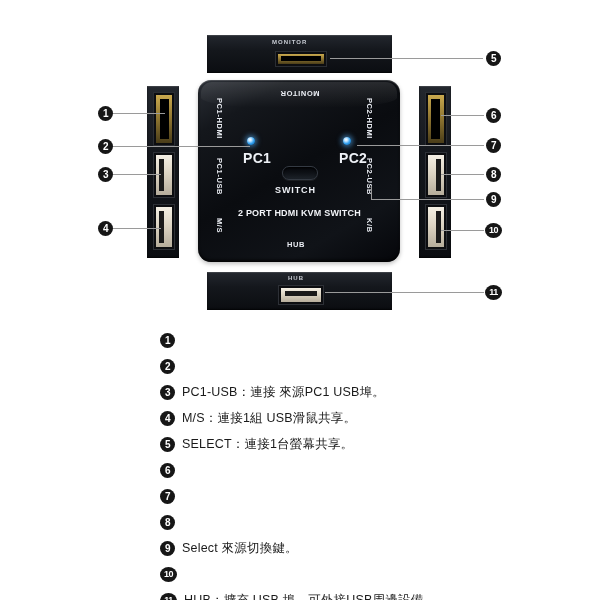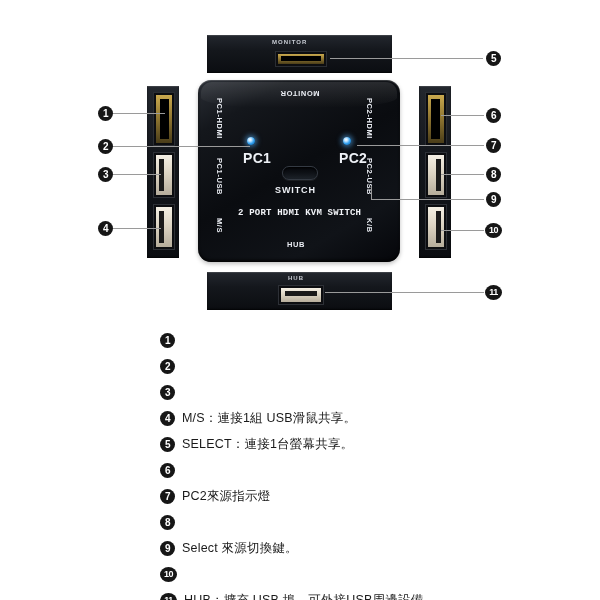--- a/index.html
+++ b/index.html
@@ -31,21 +31,21 @@
   .led{position:absolute;width:8px;height:8px;border-radius:50%;
        background:radial-gradient(circle at 38% 34%,#ffffff 0%,#bfe4ff 22%,#2f9ff0 55%,#0a4c87 100%);
        box-shadow:0 0 5px 2px rgba(90,180,255,.55);}
   .ledlabel{position:absolute;color:#eef1f6;font-size:14px;font-weight:bold;letter-spacing:.3px;}
 
   #selectBtn{position:absolute;width:34px;height:12px;border-radius:7px;
              background:linear-gradient(180deg,#05070b 0%,#0d1015 45%,#1d2229 100%);
              border:1px solid #343a43;
              box-shadow:inset 0 1px 2px rgba(0,0,0,.9),0 1px 0 rgba(255,255,255,.07);}
   #selectTxt{position:absolute;color:#eef1f6;font-size:9px;font-weight:bold;letter-spacing:.9px;}
-  #modelTxt{position:absolute;color:#f2f4f8;font-size:9px;font-weight:bold;letter-spacing:.2px;white-space:nowrap;font-family:Liberation Mono, monospace;}
+  #modelTxt{position:absolute;color:#f2f4f8;font-size:9px;font-weight:bold;letter-spacing:.2px;white-space:nowrap;}
 
   
   .panel{position:absolute;
          background:linear-gradient(180deg,#23272e 0%,#14171c 40%,#0b0d11 100%);
          box-shadow:inset 0 1px 1px rgba(255,255,255,.14),inset 0 -1px 2px rgba(0,0,0,.8);}
   .panelTxt{position:absolute;color:#c8ccd4;font-size:6px;font-weight:bold;letter-spacing:1px;}
 
   
   .hdmi{position:absolute;background:#0c0d10;border:1px solid #2a2d33;}
   .hdmi .inner{position:absolute;left:2px;right:2px;top:2px;bottom:2px;
@@ -163,35 +163,35 @@
 
 <div id="legend">
   <div class="lrow">
     <span class="marker">1</span>
   </div>
   <div class="lrow">
     <span class="marker">2</span>
   </div>
   <div class="lrow">
     <span class="marker">3</span>
+    <span class="ltext">PC1-USB：連接 來源PC1 USB埠。</span>
   </div>
   <div class="lrow">
     <span class="marker">4</span>
     <span class="ltext">M/S：連接1組 USB滑鼠共享。</span>
   </div>
   <div class="lrow">
     <span class="marker">5</span>
     <span class="ltext">SELECT：連接1台螢幕共享。</span>
   </div>
   <div class="lrow">
     <span class="marker">6</span>
   </div>
   <div class="lrow">
     <span class="marker">7</span>
-    <span class="ltext">PC2來源指示燈</span>
   </div>
   <div class="lrow">
     <span class="marker">8</span>
   </div>
   <div class="lrow">
     <span class="marker">9</span>
     <span class="ltext">Select 來源切換鍵。</span>
   </div>
   <div class="lrow">
     <span class="marker wide">10</span>

